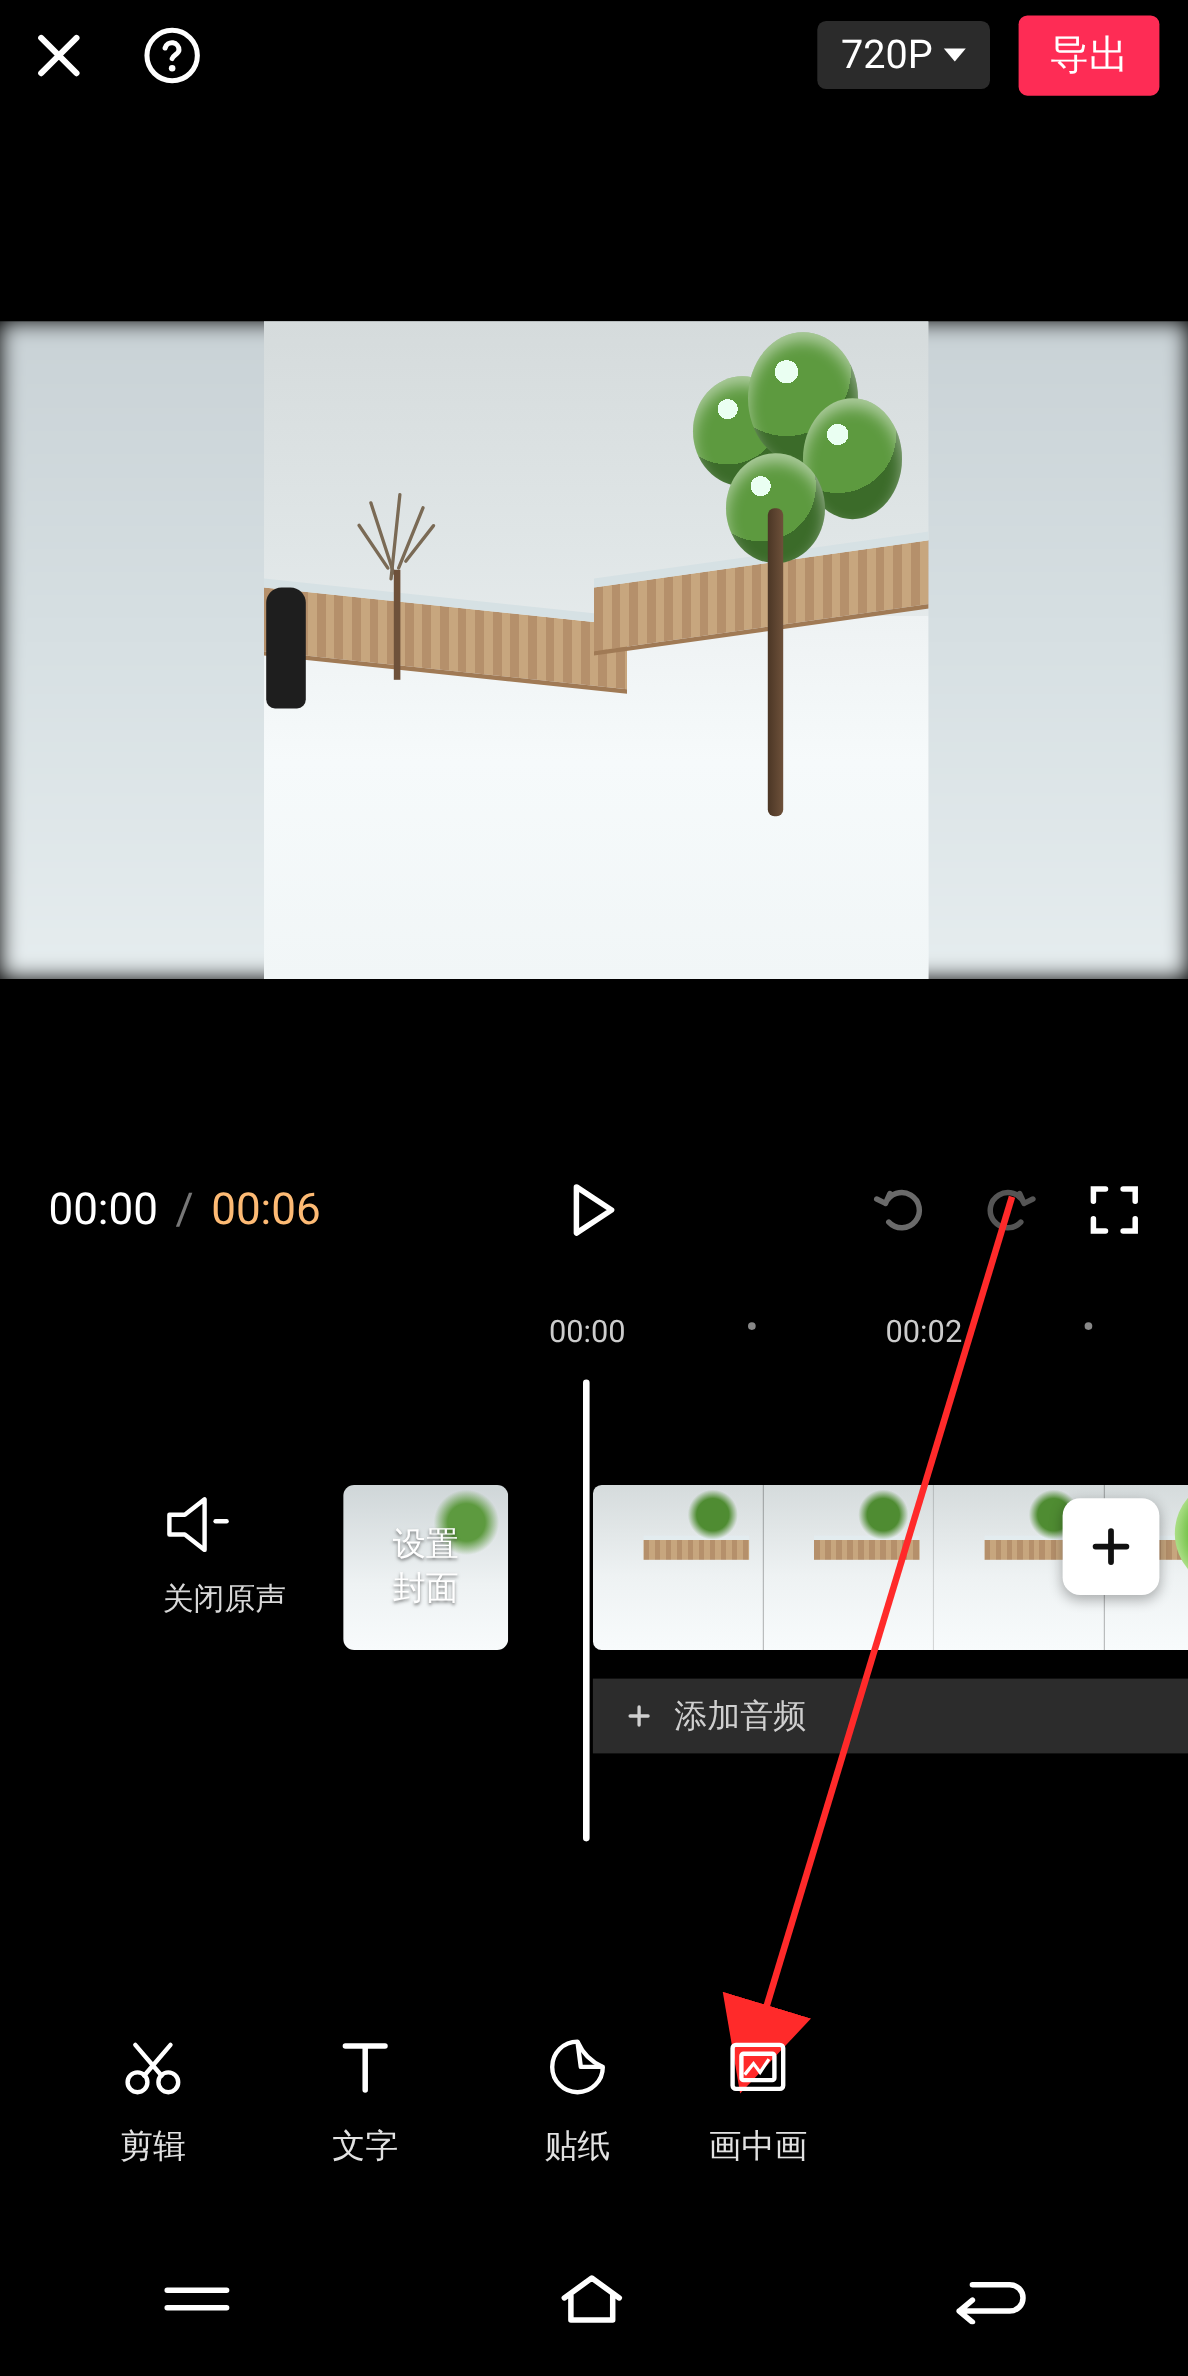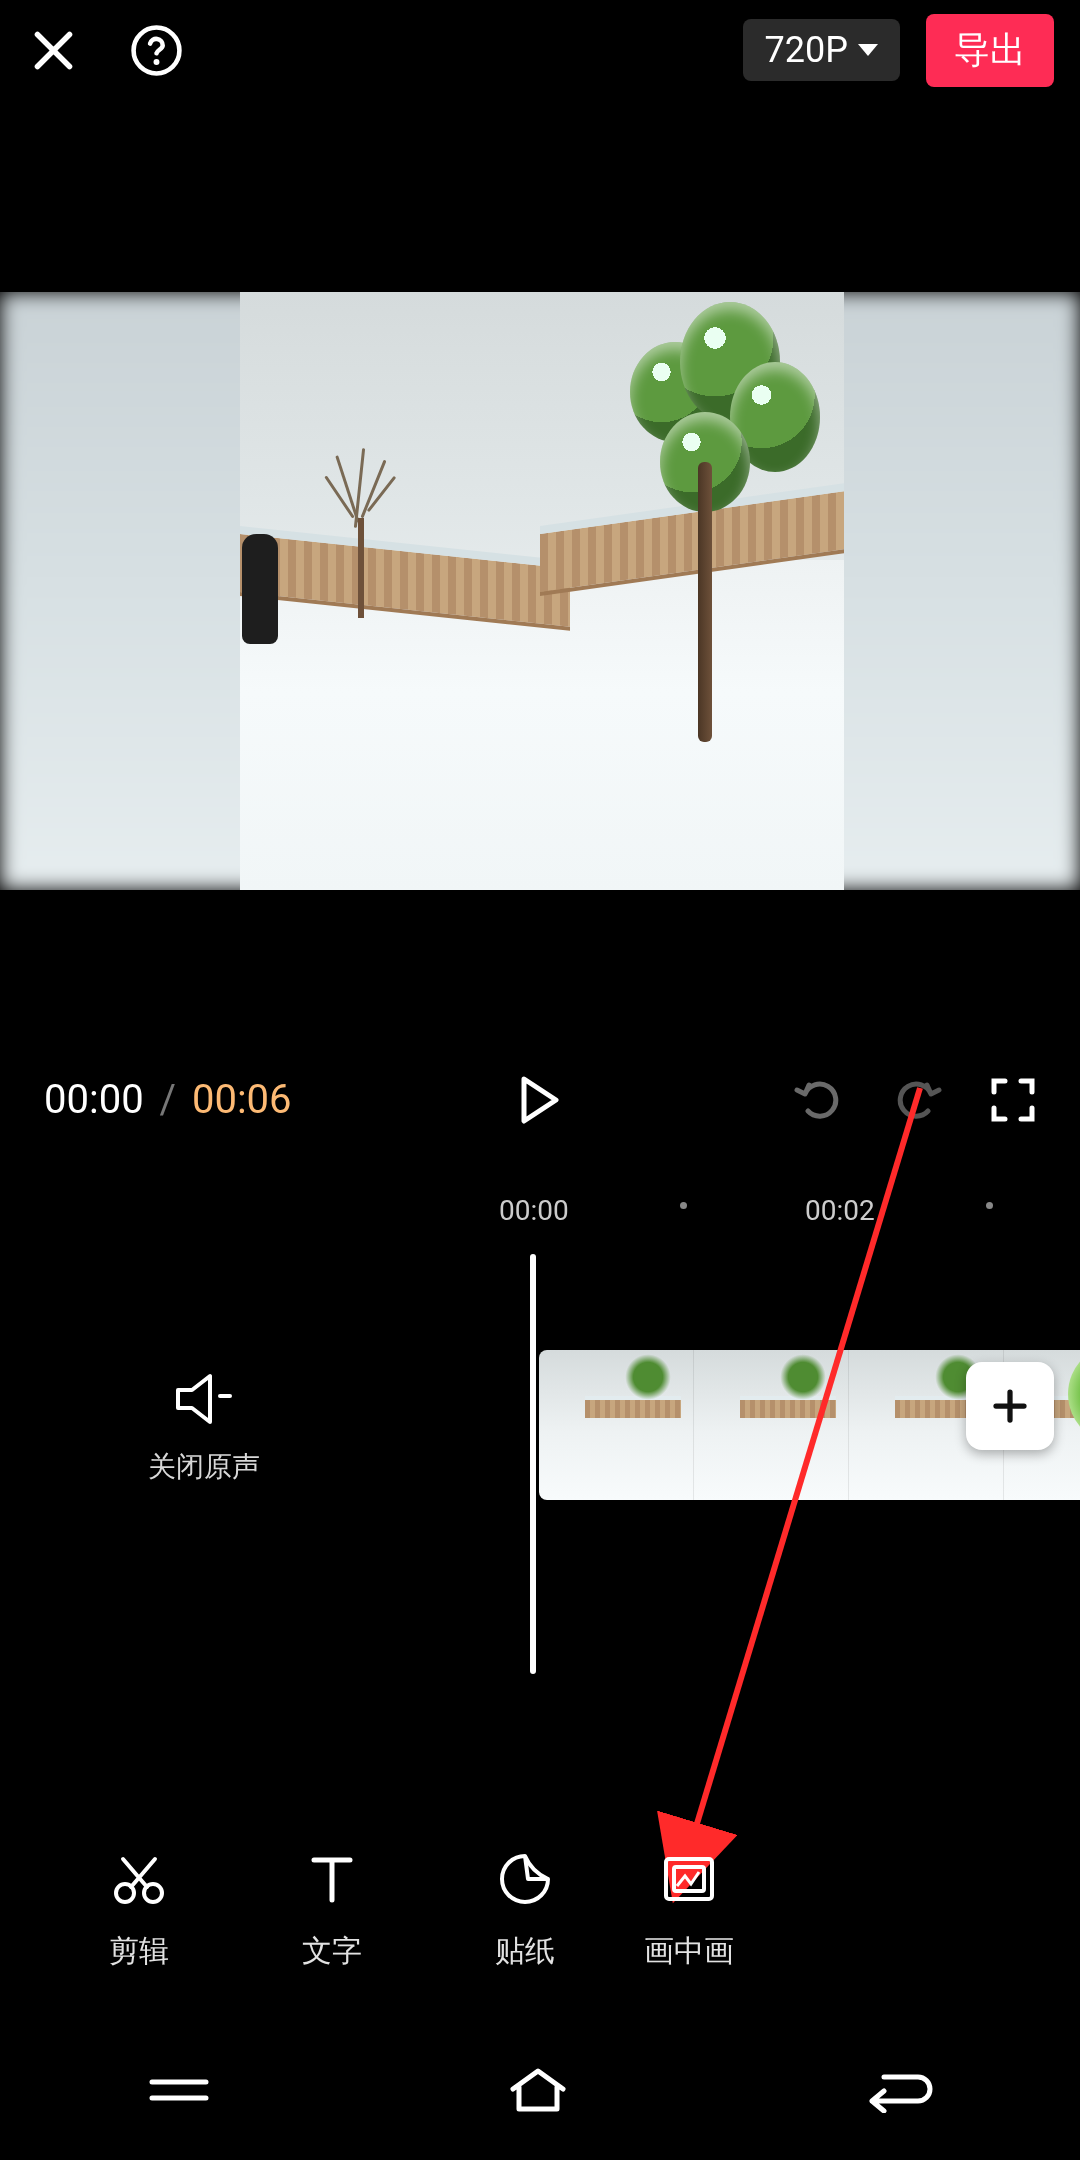--- a/index.html
+++ b/index.html
@@ -55,21 +55,21 @@
   .ctrl-icon svg { display: block; }
 
   
   .ruler { position: absolute; top: 1180px; left: 0; right: 0; height: 60px; color: #ccc; font-size: 28px; }
   .ruler .tick { position: absolute; top: 14px; }
   .ruler .dot { position: absolute; top: 22px; width: 7px; height: 7px; background: #888; border-radius: 50%; }
 
   .timeline-zone { position: absolute; top: 1254px; left: 0; right: 0; height: 430px; }
   .playhead { position: absolute; left: 530px; top: 0; width: 6px; height: 420px; background: #fff; border-radius: 3px; }
 
-  .mute-block { position: absolute; left: 148px; top: 118px; text-align: center; }
+  .mute-block { position: absolute; left: 148px; top: 105px; text-align: left; }
   .mute-block .lbl { margin-top: 18px; font-size: 28px; color: #d8d8d8; }
 
   .cover-btn { position: absolute; left: 312px; top: 96px; width: 150px; height: 150px; border-radius: 10px; overflow: hidden; display: flex; align-items: center; justify-content: center; }
   .cover-bg { position: absolute; inset: 0; background: linear-gradient(180deg,#cfd6d8 0%,#eef2f3 60%,#f8fbfc 100%); }
   .cover-bg::after { content: ""; position: absolute; right: 8px; top: 4px; width: 60px; height: 60px; background: radial-gradient(circle,#5d9a3f 40%,transparent 70%); border-radius: 50%; }
   .cover-txt { position: relative; font-size: 30px; color: #fff; text-align: center; line-height: 40px; white-space: pre-line; text-shadow: 0 1px 3px rgba(0,0,0,0.5); }
 
   .clip-strip { position: absolute; left: 539px; top: 96px; right: 0; height: 150px; display: flex; border-radius: 8px 0 0 8px; overflow: hidden; }
   .clip-strip .frame { width: 155px; height: 150px; background: linear-gradient(180deg,#d5dbdc 0%,#eef2f3 55%,#f8fbfc 100%); position: relative; border-right: 1px solid rgba(0,0,0,0.08); flex-shrink:0; }
   .clip-strip .frame::before { content: ""; position: absolute; left: 30%; right: 8%; top: 46px; height: 18px; background: repeating-linear-gradient(90deg,#b5906b 0 5px,#c7a67e 5px 10px); border-top: 4px solid #e3ecef; }
@@ -196,34 +196,45 @@
 
 <div class="timeline-zone">
   <div class="mute-block">
     <svg width="64" height="54" viewBox="0 0 64 54">
       <path d="M6 18 H20 L38 4 V50 L20 36 H6 Z" fill="none" stroke="#fff" stroke-width="4" stroke-linejoin="round"></path>
       <rect x="46" y="22" width="14" height="4" fill="#fff" rx="2"></rect>
     </svg>
     <div class="lbl">关闭原声</div>
   </div>
 
+  <div class="cover-btn">
+    <div class="cover-bg"></div>
+    <div class="cover-txt">设置
+封面</div>
+  </div>
 
   <div class="clip-strip">
     <div class="frame"></div>
     <div class="frame"></div>
     <div class="frame"></div>
     <div class="frame green"></div>
   </div>
 
   <div class="add-clip">
     <svg viewBox="0 0 24 24">
         <path d="M12 4 V20 M4 12 H20" stroke="#111" stroke-width="3" stroke-linecap="round"></path>
       </svg>
   </div>
 
+  <div class="audio-track">
+    <svg width="28" height="28" viewBox="0 0 24 24">
+        <path d="M12 5 V19 M5 12 H19" stroke="#cfcfcf" stroke-width="2.6" stroke-linecap="round"></path>
+      </svg>
+    <span>添加音频</span>
+  </div>
 
   <div class="playhead"></div>
 </div>
 
 <svg class="arrow-svg" width="1080" height="2160">
   <defs>
     <marker id="ah" markerWidth="16" markerHeight="16" refX="3" refY="7" orient="auto">
       <path d="M0 0 L14 7 L0 14 Z" fill="#ff2a2a"></path>
     </marker>
   </defs>

